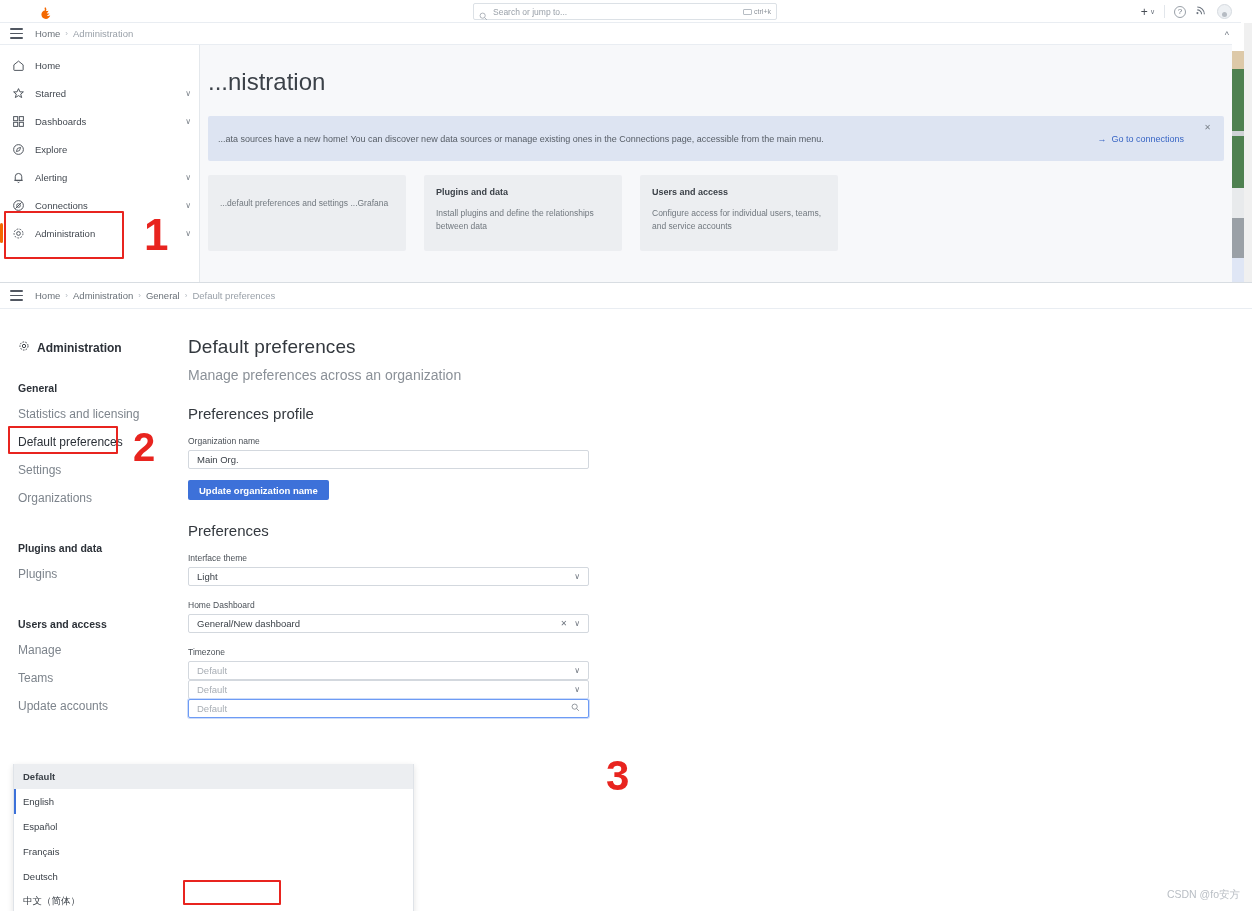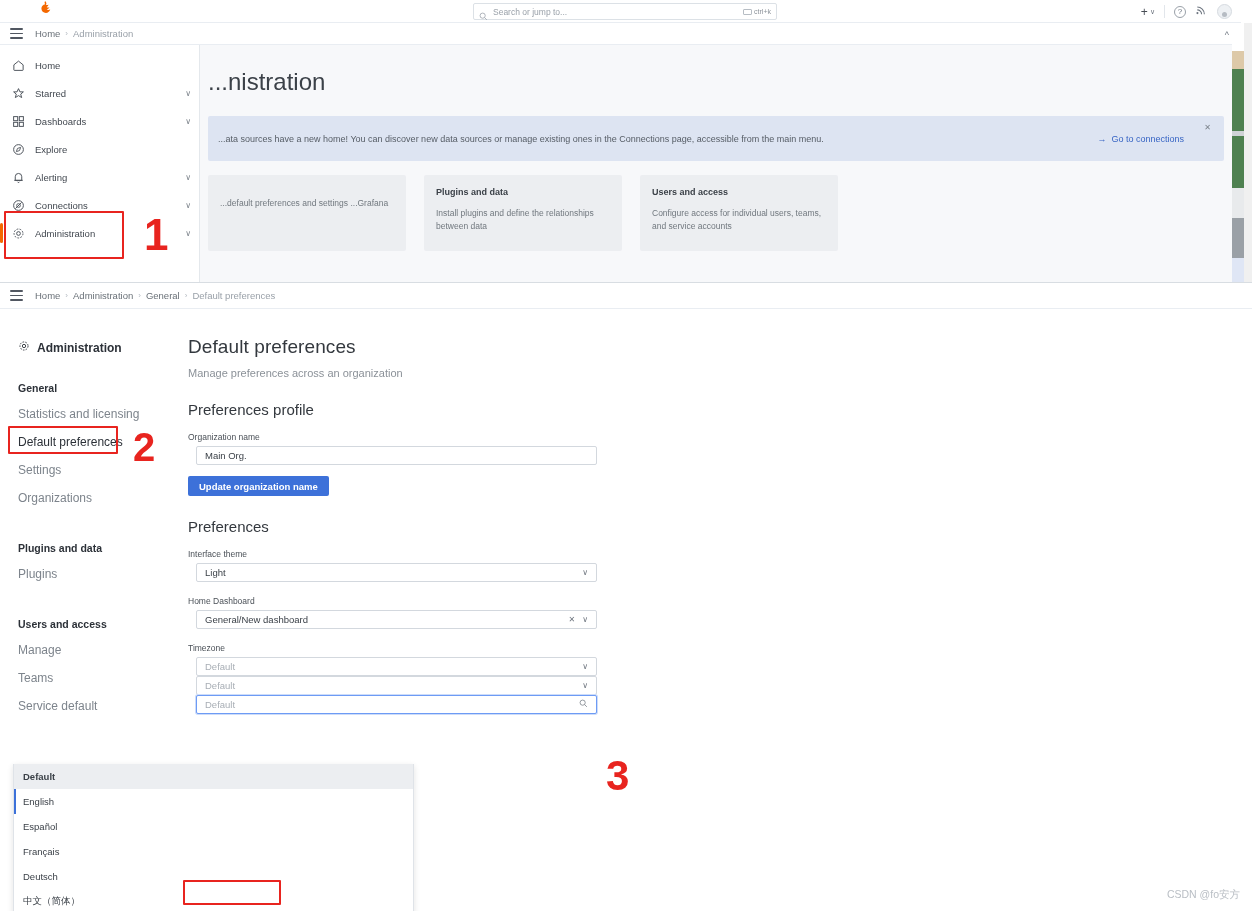--- a/index.html
+++ b/index.html
@@ -10,21 +10,21 @@
     overflow: hidden;
   }
   #root { position: relative; width: 1252px; height: 911px; background: #fff; }
 
   
   .win1 { position: absolute; left: 0; top: 0; width: 1252px; height: 282px; background: #fff; overflow: hidden; }
 
   .topbar {
     position: absolute; left: 0; top: 0; width: 1241px; height: 23px;
     background: #fff; border-bottom: 1px solid #e9edf2;
-    display: flex; align-items: flex-start; padding-left: 28px;
+    display: flex; align-items: flex-end; padding-left: 28px;
   }
   .grafana-logo { margin-left: 9px; width: 16px; height: 16px; display: block; }
 
   .search-box {
     position: absolute; left: 473px; top: 3px; width: 304px; height: 17px;
     border: 1px solid #dce1e6; border-radius: 2px; background: #fff;
     display: flex; align-items: center; padding: 0 5px;
   }
   .search-box .mag { width: 9px; height: 9px; flex: 0 0 auto; }
   .search-ph { font-size: 8.5px; color: #9aa1a9; margin-left: 5px; flex: 1; }
@@ -101,32 +101,32 @@
 
   .side2 { position: absolute; left: 0; top: 27px; width: 175px; height: 602px; background: #fff; padding: 30px 0 0 18px; }
   .side2-title { display: flex; align-items: center; gap: 7px; font-size: 12px; color: #2c3138; font-weight: bold; margin-bottom: 27px; }
   .side2-sec { font-size: 10.5px; font-weight: bold; color: #2c3138; margin-bottom: 13px; }
   .side2-link { font-size: 12px; color: #7d848c; margin-bottom: 14px; display: block; position: relative; }
   .side2-link.sel { color: #2c3138; }
   .side2-gap { height: 23px; }
 
   .main2 { position: absolute; left: 175px; top: 27px; width: 1077px; height: 602px; background: #fff; padding: 26px 0 0 13px; }
   .h1 { font-size: 19px; color: #33383e; font-weight: 400; letter-spacing: .1px; }
-  .sub { font-size: 11px; color: #8b9198; margin-top: 9px; }
+  .sub { font-size: 14px; color: #8b9198; margin-top: 9px; }
   .h2 { font-size: 15px; color: #33383e; font-weight: 400; margin-top: 22px; }
   .flabel { font-size: 8.5px; color: #4a5057; margin-top: 14px; margin-bottom: 4px; display: flex; align-items: center; gap: 5px; }
   .beta-badge {
     display: inline-flex; align-items: center; gap: 3px;
     background: #e6effc; color: #3865c4; font-size: 8px;
     padding: 1px 5px 1px 4px; border-radius: 2px 2px 0 0;
   }
   .finput, .fselect {
     width: 401px; height: 19px; border: 1px solid #d3d8de; border-radius: 2px;
     background: #fff; font-size: 9.5px; color: #3b4148;
-    display: flex; align-items: center; padding: 0 8px; margin-left: 8px;
+    display: flex; align-items: center; padding: 0 8px;
   }
   .fselect { justify-content: space-between; }
   .fselect .val { color: #3b4148; }
   .fselect .val.placeholder { color: #a8aeb5; }
   .fselect .icons { display: flex; align-items: center; gap: 7px; color: #707780; font-size: 8px; }
   .fselect.focused { border: 1px solid #6d9bf5; box-shadow: 0 0 0 1px #cddcf9; }
   .btn-primary {
     margin-top: 11px; height: 20px; background: #3d71d9; color: #fff;
     font-size: 9.5px; font-weight: bold; border: none; border-radius: 2px;
     padding: 0 11px; display: inline-flex; align-items: center; cursor: pointer;
@@ -365,21 +365,21 @@
       <a class="side2-link">Organizations</a>
 
       <div class="side2-gap"></div>
       <div class="side2-sec">Plugins and data</div>
       <a class="side2-link">Plugins</a>
 
       <div class="side2-gap"></div>
       <div class="side2-sec">Users and access</div>
       <a class="side2-link">Manage</a>
       <a class="side2-link">Teams</a>
-      <a class="side2-link">Service default</a>
+      <a class="side2-link">Update accounts</a>
     </div>
 
     <div class="main2">
       <div class="h1">Default preferences</div>
       <div class="sub">Manage preferences across an organization</div>
 
       <div class="h2">Preferences profile</div>
       <div class="flabel">Organization name</div>
       <div class="finput">
         <span>Main Org.</span>

